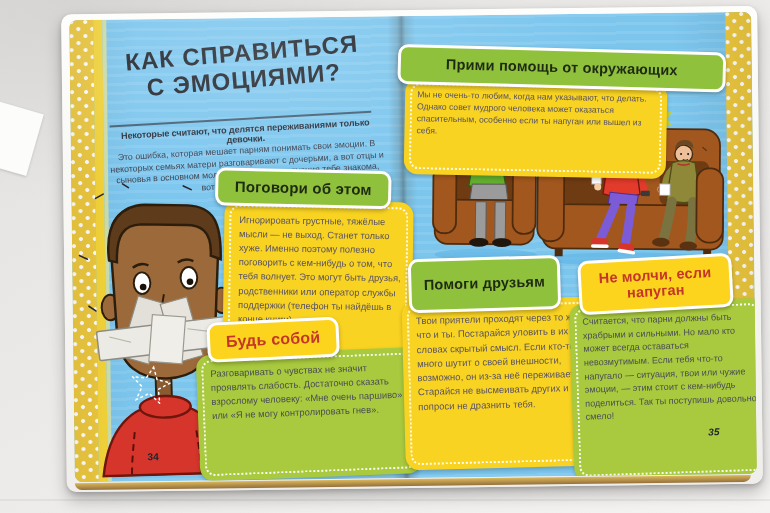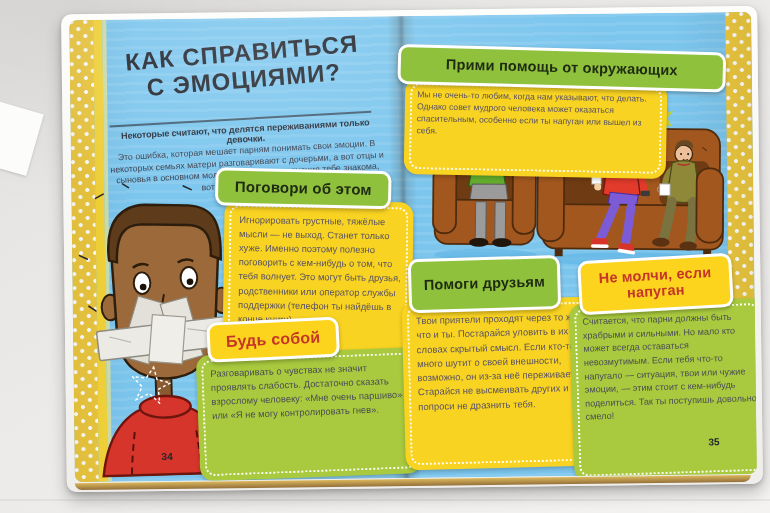--- a/index.html
+++ b/index.html
@@ -128,21 +128,21 @@
         <p>Игнорировать грустные, тяжёлые мысли — не выход. Станет только хуже. Именно поэтому полезно поговорить с кем-нибудь о том, что тебя волнует. Это могут быть друзья, родственники или оператор службы поддержки (телефон ты найдёшь в конце книги).</p>
       </div>
 
       <div class="hbox yellow" style="left:97px;top:300px;width:126px;height:34px;font-size:16px;transform:rotate(-2deg);">
         <span>Будь собой</span>
       </div>
       <div class="tbox green" style="left:87px;top:332px;width:196px;height:106px;padding:12px 12px 8px 14px;font-size:9.4px;transform:rotate(-1.5deg);">
         <p>Разговаривать о чувствах не значит проявлять слабость. Достаточно сказать взрослому человеку: «Мне очень паршиво» или «Я не могу контролировать гнев».</p>
       </div>
 
-      <div class="pnum" style="left:50px;top:430px;">34</div>
+      <div class="pnum" style="left:36px;top:430px;">34</div>
     </div>
 
     <div class="rp">
       <div class="tbox yellow" style="left:-10px;top:62px;width:238px;height:78px;padding:10px 12px 8px 12px;font-size:8.6px;transform:rotate(1.8deg);">
         <p style="line-height:1.4;">Мы не очень-то любим, когда нам указывают, что делать. Однако совет мудрого человека может оказаться спасительным, особенно если ты напуган или вышел из себя.</p>
       </div>
       <div class="hbox green" style="left:-16px;top:30px;width:322px;height:34px;font-size:14.5px;transform:rotate(2.2deg);">
         <span>Прими помощь от окружающих</span>
       </div>
 
@@ -241,19 +241,19 @@
         <span>Помоги друзьям</span>
       </div>
 
       <div class="tbox green" style="left:154px;top:284px;width:172px;height:158px;padding:12px 10px 8px 13px;font-size:9.1px;transform:rotate(-1.2deg);">
         <p>Считается, что парни должны быть храбрыми и сильными. Но мало кто может всегда оставаться невозмутимым. Если тебя что-то напугало — ситуация, твои или чужие эмоции, — этим стоит с кем-нибудь поделиться. Так ты поступишь довольно смело!</p>
       </div>
       <div class="hbox yellow" style="left:162px;top:240px;width:154px;height:54px;font-size:14.5px;padding:0 14px;box-sizing:border-box;transform:rotate(-2.5deg);">
         <span>Не молчи, если напуган</span>
       </div>
 
-      <div class="pnum" style="left:290px;top:420px;">35</div>
+      <div class="pnum" style="left:290px;top:410px;font-style:italic;">35</div>
     </div>
 
     <div class="spine"></div>
     <div class="sheen"></div>
   </div>
 </div>
 
 </body></html>

